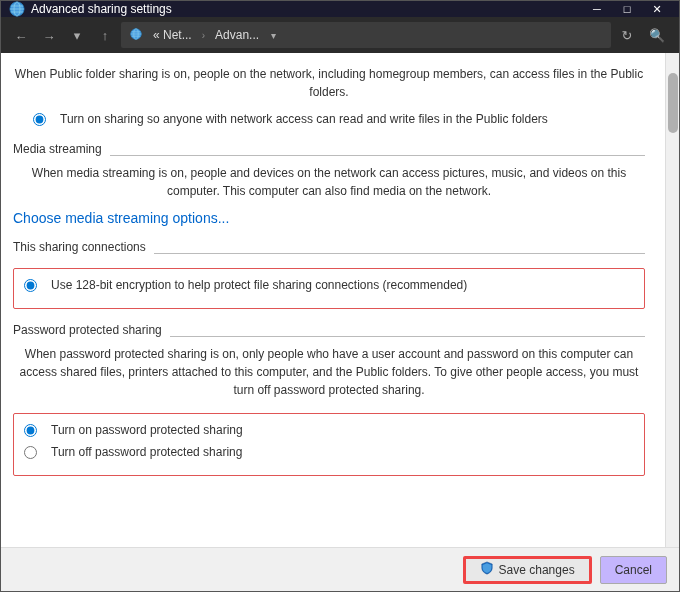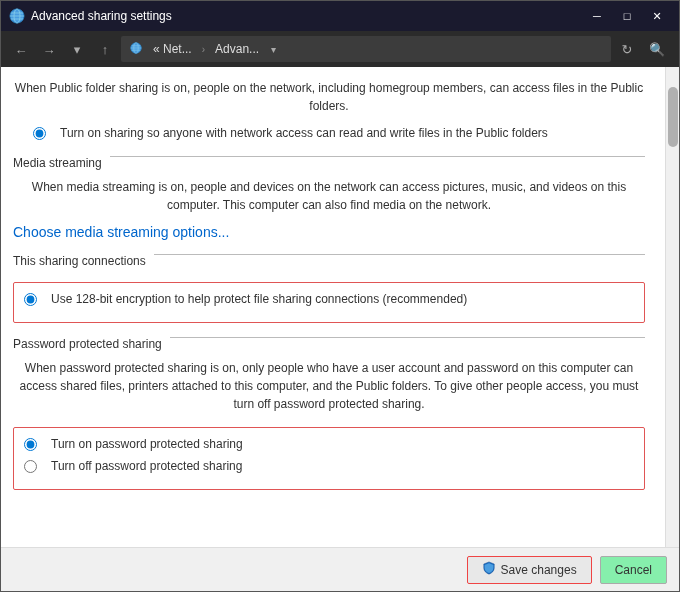--- a/index.html
+++ b/index.html
@@ -20,21 +20,21 @@
       background: #f0f0f0;
       border: 1px solid #555;
       display: flex;
       flex-direction: column;
     }
     .title-bar {
       background: #1a1a2e;
       color: white;
       display: flex;
       align-items: center;
-      height: 30px;
+      height: 16px;
       padding: 0 8px;
       flex-shrink: 0;
     }
     .title-bar-icon {
       width: 16px;
       height: 16px;
       margin-right: 6px;
       display: flex;
       align-items: center;
       justify-content: center;
@@ -176,21 +176,21 @@
       height: 13px;
       accent-color: #0078d4;
     }
     .radio-label {
       font-size: 12px;
       color: #333;
       line-height: 1.4;
     }
     .section-header {
       display: flex;
-      align-items: flex-start;
+      align-items: flex-end;
       margin: 14px 0 8px 0;
       gap: 8px;
     }
     .section-title {
       font-size: 12px;
       color: #333;
       white-space: nowrap;
     }
     .section-line {
       flex: 1;
@@ -225,25 +225,25 @@
       padding: 0 14px;
       font-size: 12px;
       border-radius: 2px;
       cursor: pointer;
       display: flex;
       align-items: center;
       gap: 5px;
     }
     .btn-primary {
       background: #e8e8e8;
-      border: 1px solid #ef4444;
+      border: 3px solid #ef4444;
       color: #333;
     }
     .btn-cancel {
-      background: #86efac;
+      background: #c4b5fd;
       border: 1px solid #aaa;
       color: #333;
     }
   </style>
 </head>
 <body>
 
 <div class="window">
 
   <div class="title-bar">

